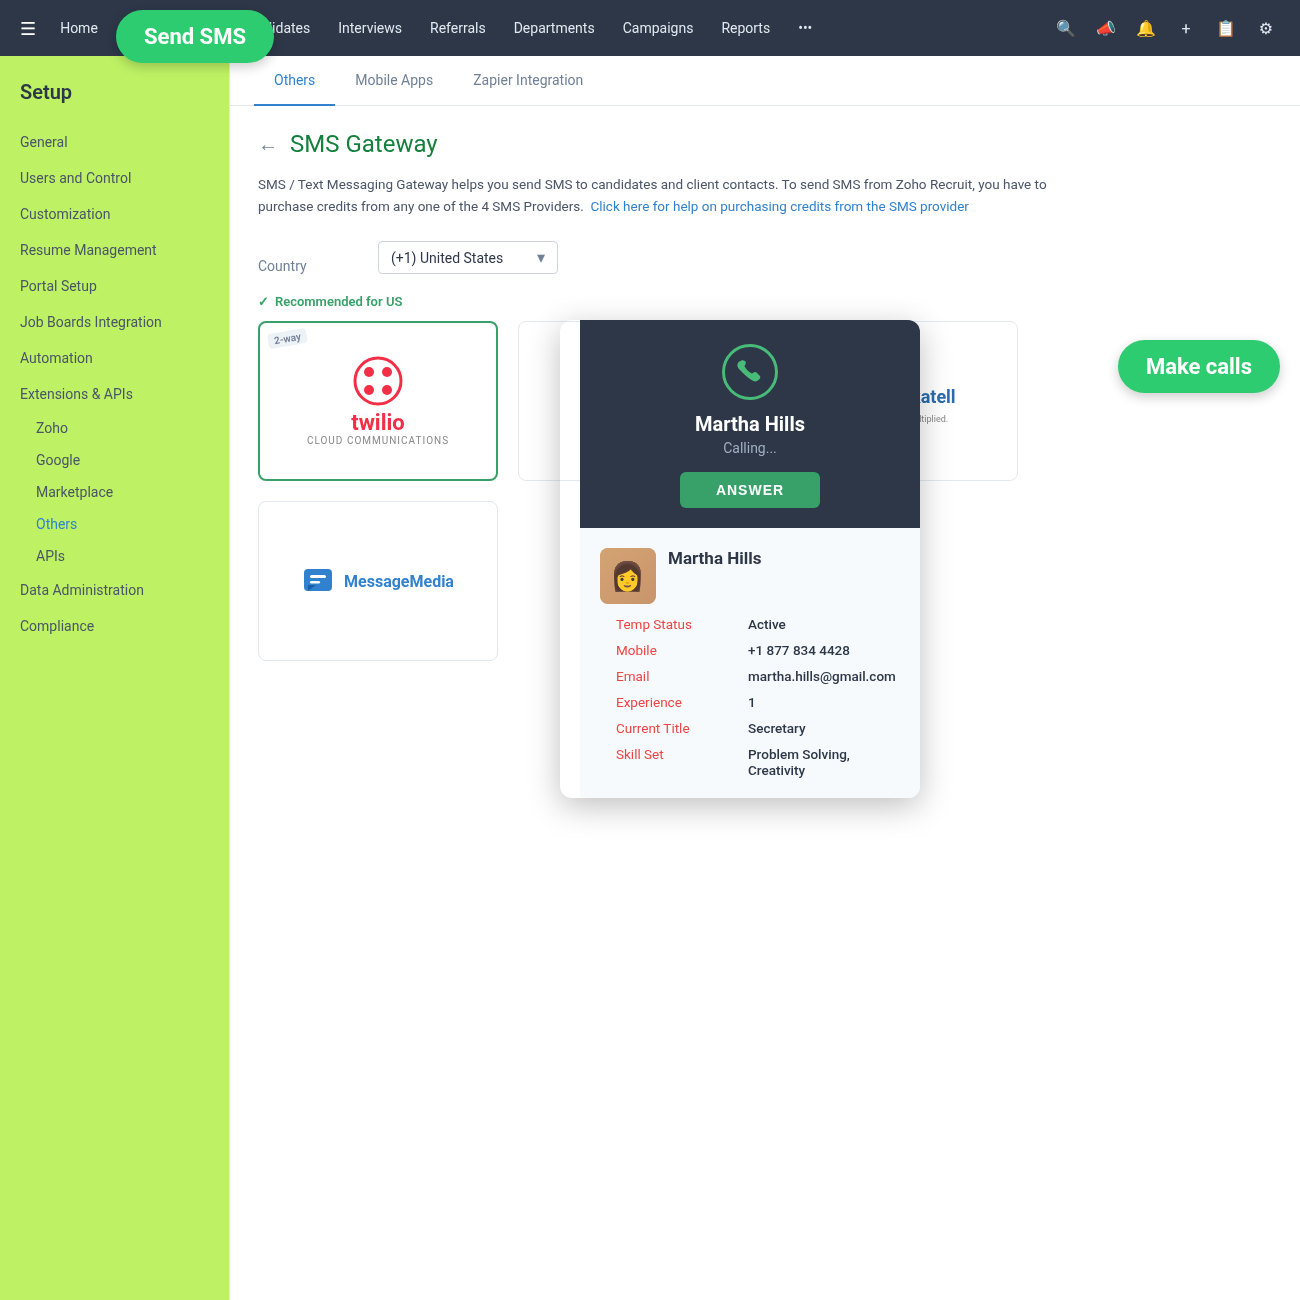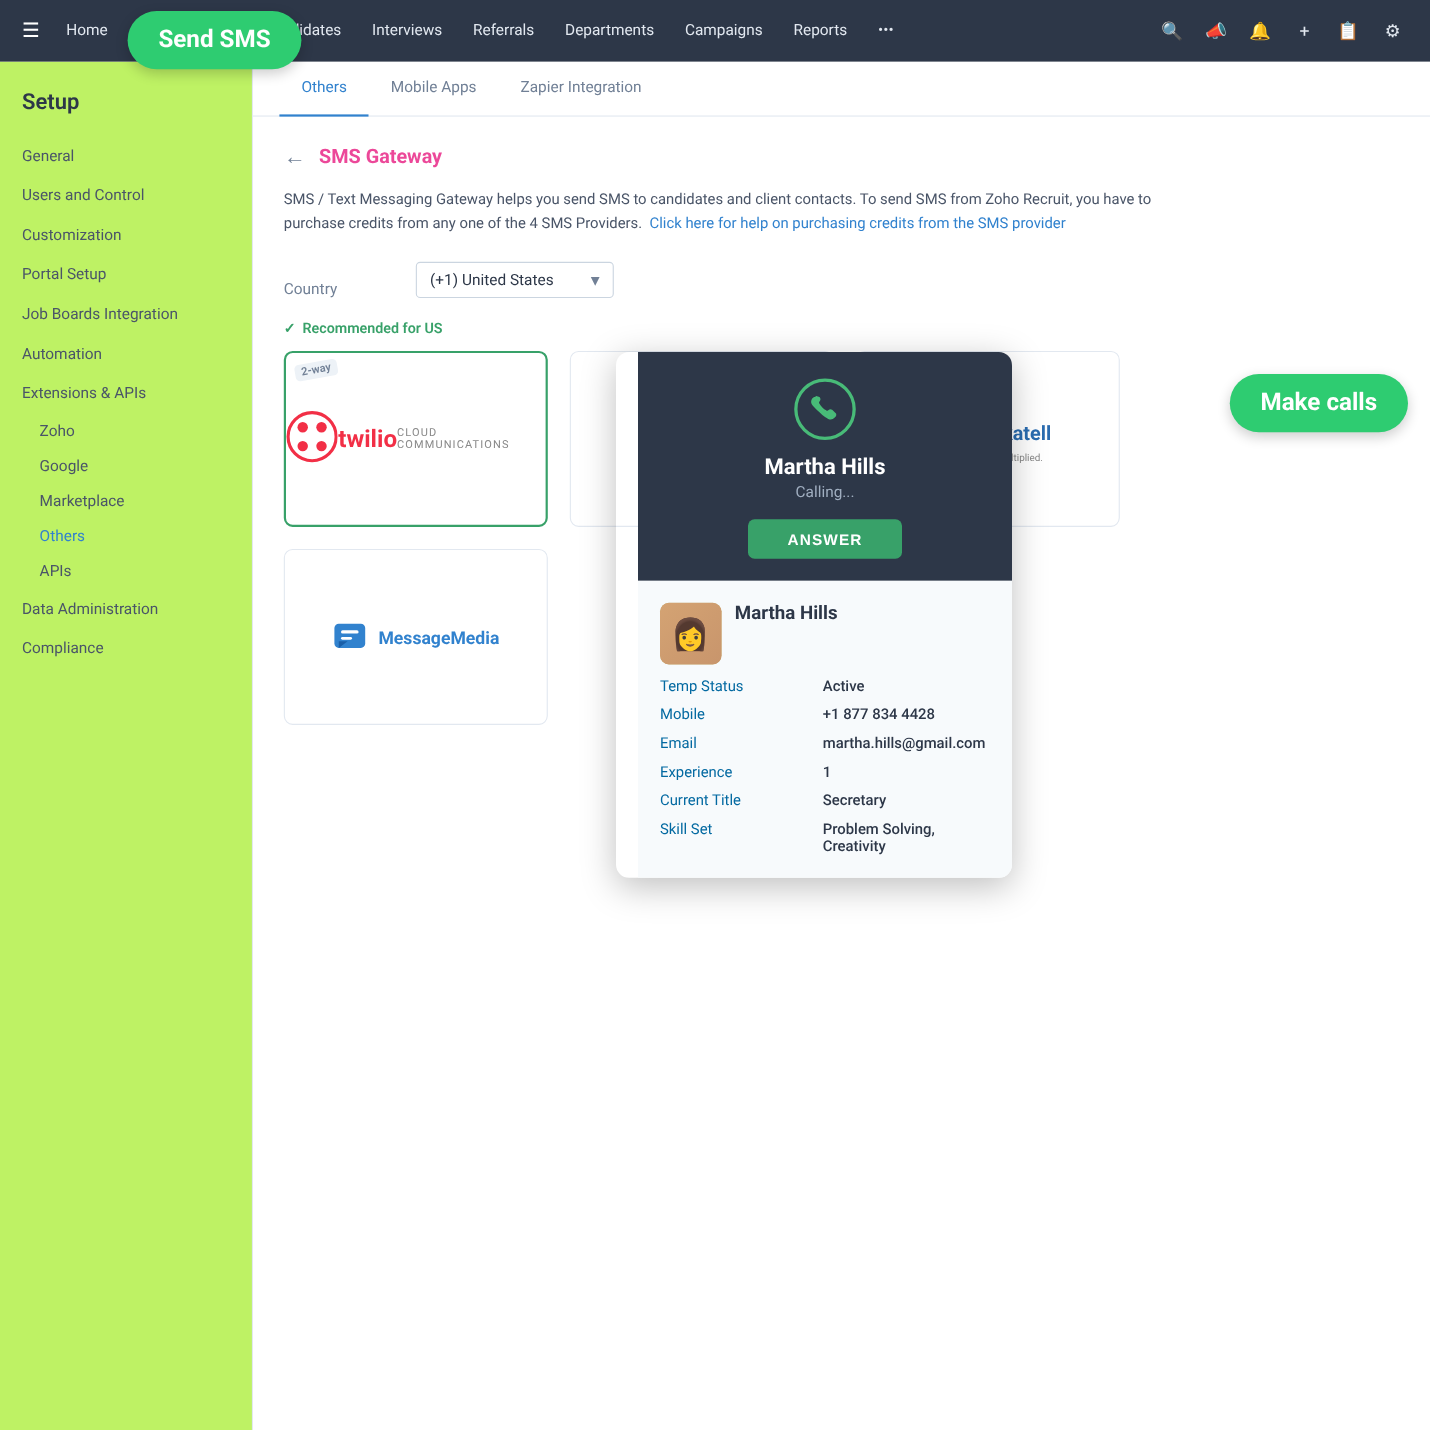--- a/index.html
+++ b/index.html
@@ -153,23 +153,23 @@
       align-items: center;
       gap: 12px;
       margin-bottom: 16px;
     }
     .back-btn {
       font-size: 20px;
       color: #718096;
       cursor: pointer;
     }
     .page-title {
-      font-size: 18px;
-      font-weight: 700;
-      color: #ec4899;
+      font-size: 24px;
+      font-weight: 400;
+      color: #15803d;
     }
 
     .page-desc {
       font-size: 13.5px;
       color: #4a5568;
       line-height: 1.6;
       margin-bottom: 24px;
       max-width: 800px;
     }
     .page-desc a {
@@ -256,21 +256,21 @@
       background: #edf2f7;
       padding: 2px 6px;
       border-radius: 4px;
       font-weight: 600;
       transform: rotate(-10deg);
     }
 
     
     .twilio-logo {
       display: flex;
-      flex-direction: row;
+      flex-direction: column;
       align-items: center;
     }
     .twilio-icon {
       width: 50px;
       height: 50px;
       margin-bottom: 4px;
     }
     .twilio-text {
       font-size: 22px;
       font-weight: 700;
@@ -409,21 +409,22 @@
       color: #2d3748;
       margin-bottom: 2px;
     }
     .contact-detail-grid {
       display: grid;
       grid-template-columns: 140px 1fr;
       gap: 10px 8px;
       font-size: 13.5px;
     }
     .detail-label {
-      color: #0369a1;
+      color: #ef4444;
+      margin-left: 16px;
     }
     .detail-value {
       color: #2d3748;
       font-weight: 500;
     }
 
     
     .avatar-img {
       width: 56px;
       height: 56px;
@@ -466,20 +467,21 @@
   </nav>
 
   <div class="main-layout">
 
     <aside class="sidebar">
       <div class="sidebar-title">Setup</div>
 
       <a class="sidebar-item">General</a>
       <a class="sidebar-item">Users and Control</a>
       <a class="sidebar-item">Customization</a>
+      <a class="sidebar-item">Resume Management</a>
       <a class="sidebar-item">Portal Setup</a>
       <a class="sidebar-item">Job Boards Integration</a>
       <a class="sidebar-item">Automation</a>
       <a class="sidebar-item">Extensions &amp; APIs</a>
       <div class="sidebar-sub">
         <a class="sidebar-item">Zoho</a>
         <a class="sidebar-item">Google</a>
         <a class="sidebar-item">Marketplace</a>
         <a class="sidebar-item active">Others</a>
         <a class="sidebar-item">APIs</a>

